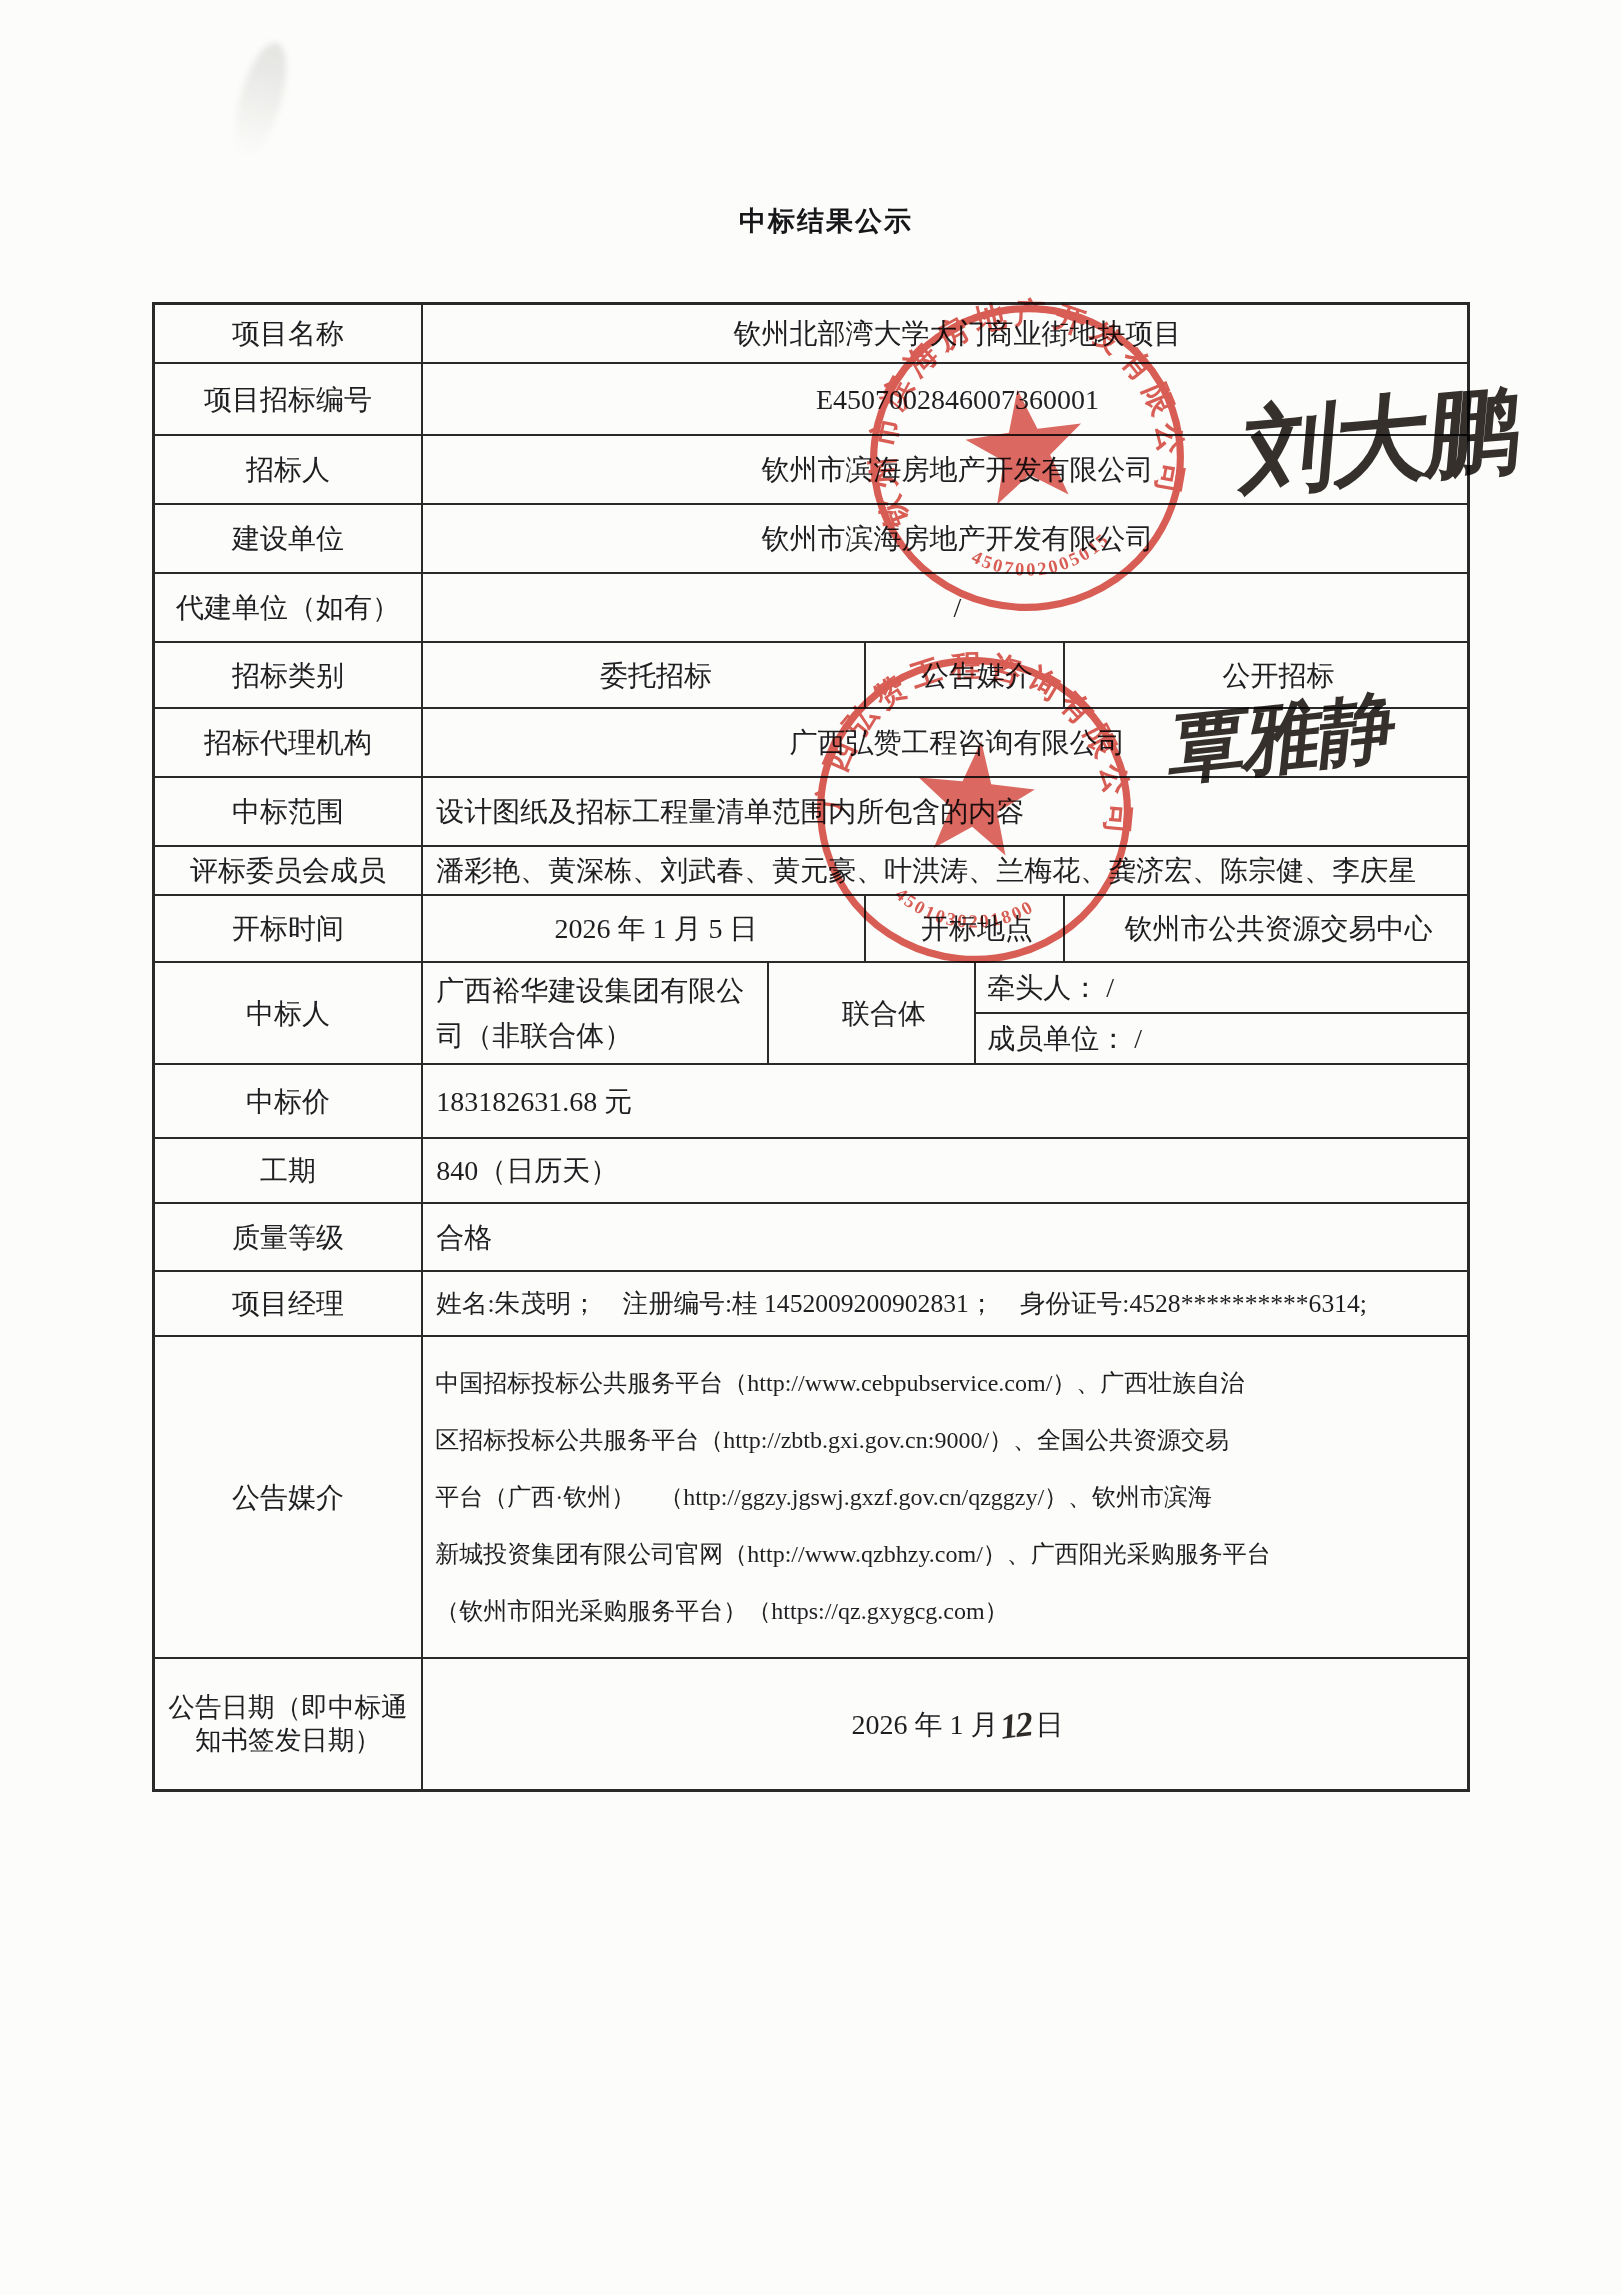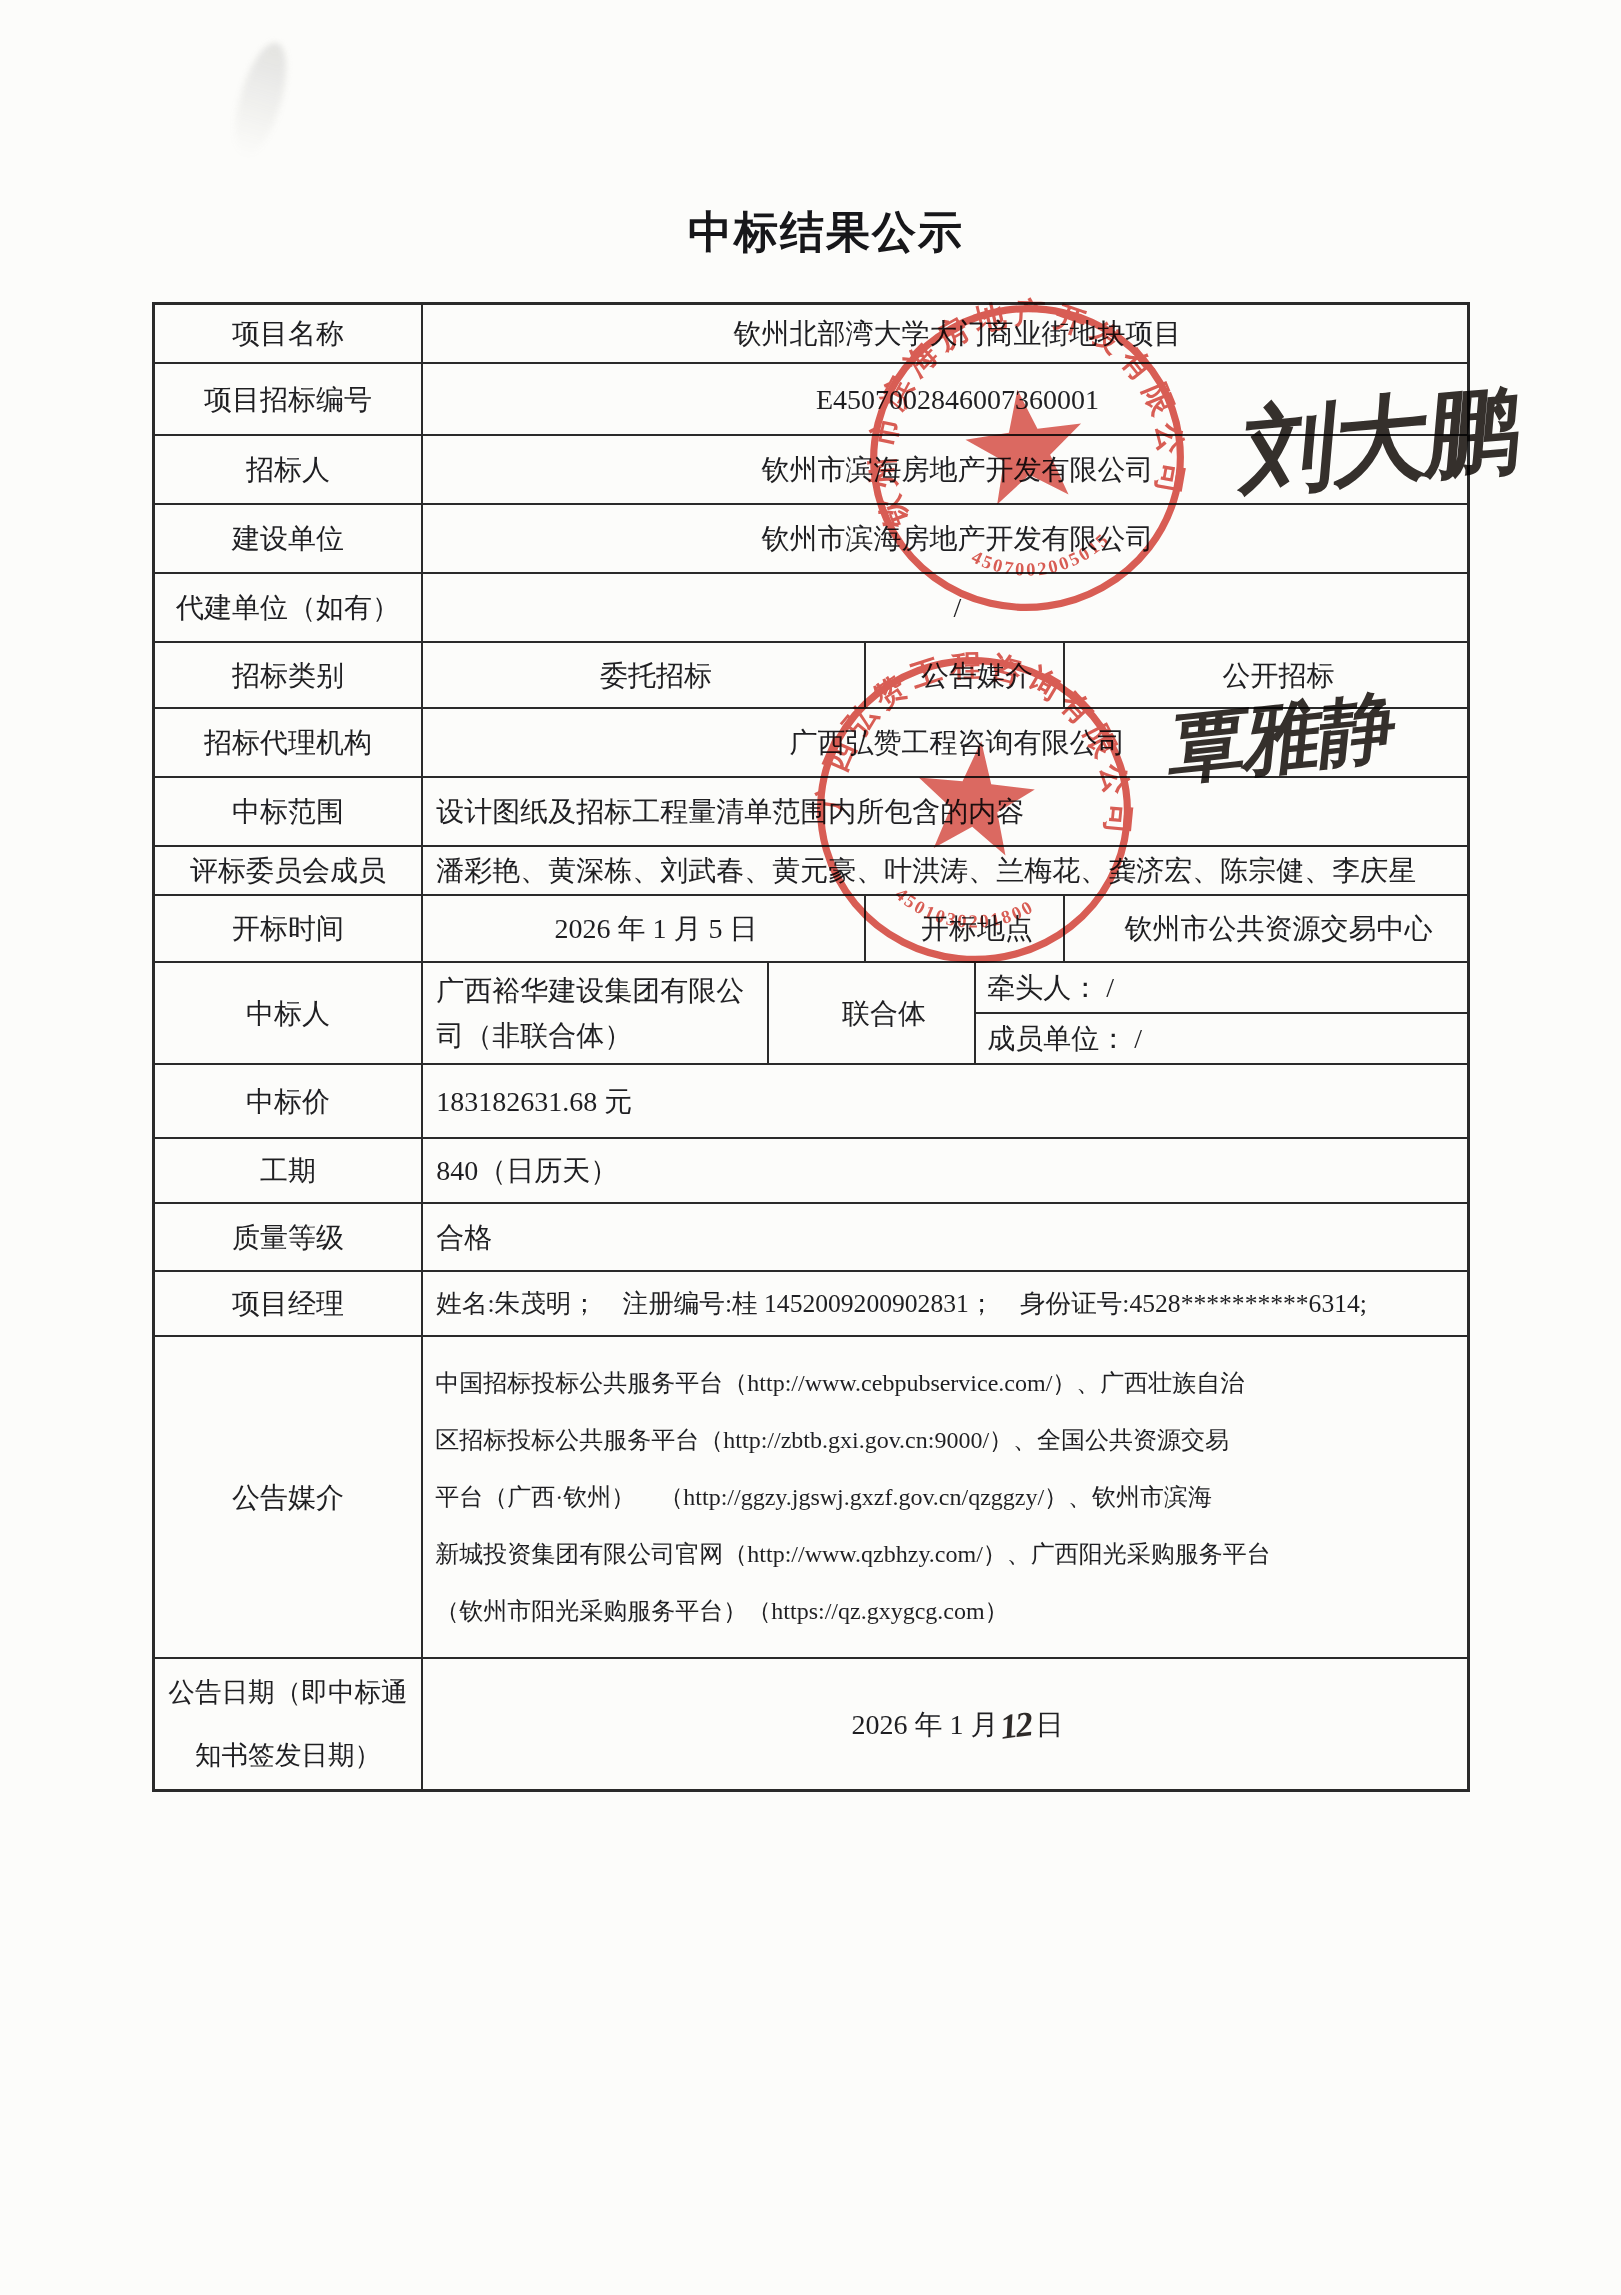--- a/index.html
+++ b/index.html
@@ -12,21 +12,21 @@
     overflow:hidden;
   }
   .smudge{
     position:absolute;left:240px;top:41px;width:41px;height:118px;
     background:linear-gradient(180deg, rgba(125,125,120,0.20), rgba(125,125,120,0));
     transform:rotate(16deg);border-radius:50%;
     filter:blur(3.1px);
   }
   .doc-title{
     position:absolute;left:167px;top:203px;width:1318px;
-    text-align:center;font-size:44px;font-weight:700;letter-spacing:2px;
+    text-align:center;font-size:27px;font-weight:700;letter-spacing:2px;
     color:#17171a;
   }
   
   .tbl{
     position:absolute;left:152px;top:275px;width:1318px;height:1490px;
     border:3.1px solid #2a2a2a;
     box-sizing:border-box;
     display:flex;flex-direction:column;margin-top:27px;
   }
   .row{display:flex;border-top:2px solid #2a2a2a;box-sizing:border-box;flex:none;}
@@ -49,21 +49,21 @@
   }
   .joint-right{flex-direction:column;align-items:stretch;padding:0;}
   .joint-half{flex:1;display:flex;align-items:center;padding-left:11.2px;box-sizing:border-box;}
   .joint-half.divided{border-top:2px solid #2a2a2a;}
   .media-cell{
     flex-direction:column;justify-content:space-evenly;align-items:flex-start;
     padding:4.1px 10.2px 4.1px 12.3px;font-size:24px;
   }
   .media-cell div{white-space:nowrap;}
   .manager-cell{font-size:25.6px;}
-  .date-label{flex-direction:column;justify-content:space-between;padding:17px 2px;font-size:26.6px;}
+  .date-label{flex-direction:column;justify-content:center;padding:1px 2px;font-size:26.6px;}
   .date-val span{vertical-align:middle;}
   .hand-day{
     display:inline-block;font-size:35px;font-style:italic;font-weight:600;
     color:#2e2a28;transform:rotate(-7deg) translateY(2px);margin:0 4.1px 0 2px;
     letter-spacing:-2px;
   }
   
   .stamp{position:absolute;mix-blend-mode:multiply;opacity:0.88;pointer-events:none;}
   .stamp1{left:848px;top:279px;width:358px;height:358px;transform:rotate(-8deg);}
   .stamp2{left:795px;top:631px;width:358px;height:358px;transform:rotate(6deg);}

